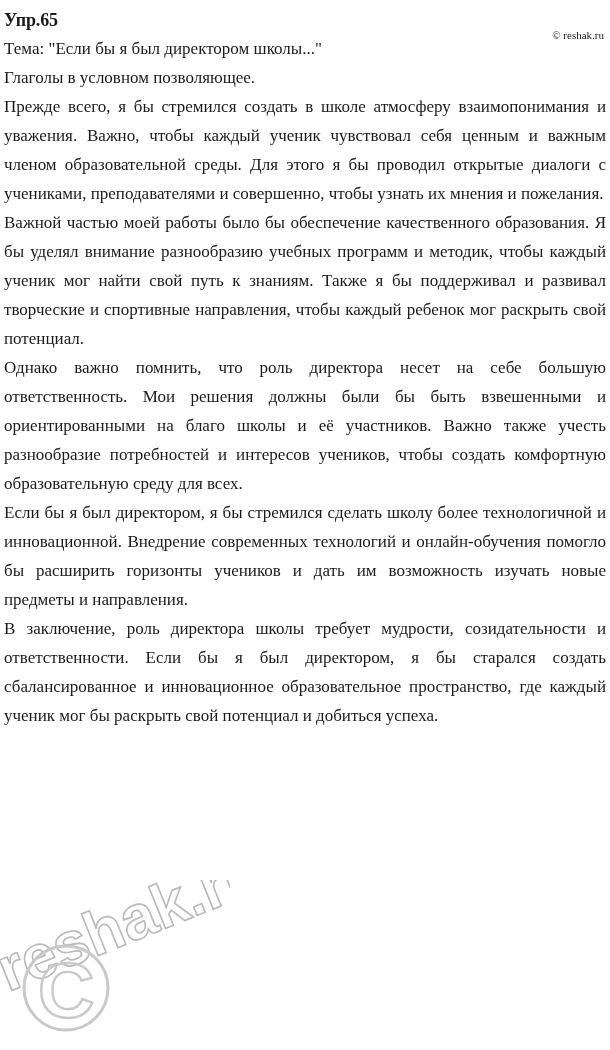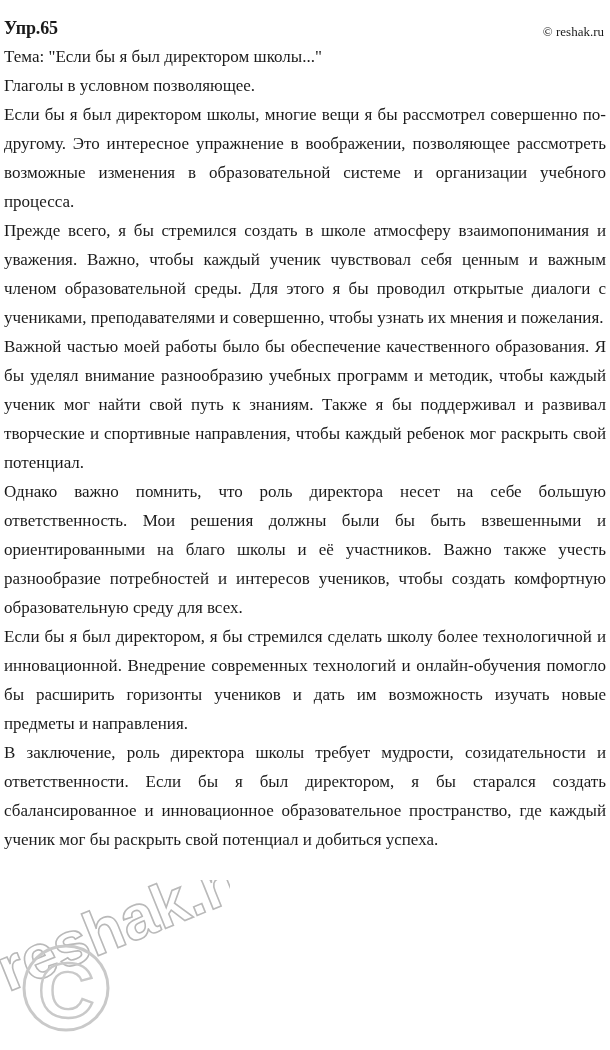--- a/index.html
+++ b/index.html
@@ -13,40 +13,40 @@
     position: relative;
     overflow: hidden;
     font-family: "Liberation Serif", "DejaVu Serif", serif;
     color: #1a1a1a;
   }
   .page {
     position: relative;
     width: 610px;
     height: 1050px;
     box-sizing: border-box;
-    padding: 16px 4px;
+    padding: 8px 4px;
   }
   .header-row {
     position: relative;
     height: 26px;
   }
   .exercise-title {
     position: absolute;
     left: 0;
     top: 0;
     font-size: 18px;
     font-weight: bold;
     line-height: 24px;
     letter-spacing: -0.1px;
   }
   .copyright {
     position: absolute;
     right: 2px;
-    top: 4px;
-    font-size: 13px;
+    top: 15px;
+    font-size: 11px;
     line-height: 24px;
     white-space: nowrap;
   }
   .body-text {
     position: relative;
     z-index: 2;
   }
   p.para {
     margin: 0;
     font-size: 17px;
@@ -102,21 +102,20 @@
 <div class="page">
 
   <div class="header-row">
     <div class="exercise-title">Упр.65</div>
     <div class="copyright">© reshak.ru</div>
   </div>
 
   <div class="body-text">
     <p class="para nojust">Тема: "Если бы я был директором школы..."</p>
     <p class="para nojust">Глаголы в условном позволяющее.</p>
-    <p class="para">Если бы я был директором школы, многие вещи я бы рассмотрел совершенно по-другому. Это интересное упражнение в воображении, позволяющее рассмотреть возможные изменения в образовательной системе и организации учебного процесса.</p>
     <p class="para">Прежде всего, я бы стремился создать в школе атмосферу взаимопонимания и уважения. Важно, чтобы каждый ученик чувствовал себя ценным и важным членом образовательной среды. Для этого я бы проводил открытые диалоги с учениками, преподавателями и совершенно, чтобы узнать их мнения и пожелания.</p>
     <p class="para">Важной частью моей работы было бы обеспечение качественного образования. Я бы уделял внимание разнообразию учебных программ и методик, чтобы каждый ученик мог найти свой путь к знаниям. Также я бы поддерживал и развивал творческие и спортивные направления, чтобы каждый ребенок мог раскрыть свой потенциал.</p>
     <p class="para">Однако важно помнить, что роль директора несет на себе большую ответственность. Мои решения должны были бы быть взвешенными и ориентированными на благо школы и её участников. Важно также учесть разнообразие потребностей и интересов учеников, чтобы создать комфортную образовательную среду для всех.</p>
     <p class="para">Если бы я был директором, я бы стремился сделать школу более технологичной и инновационной. Внедрение современных технологий и онлайн-обучения помогло бы расширить горизонты учеников и дать им возможность изучать новые предметы и направления.</p>
     <p class="para">В заключение, роль директора школы требует мудрости, созидательности и ответственности. Если бы я был директором, я бы старался создать сбалансированное и инновационное образовательное пространство, где каждый ученик мог бы раскрыть свой потенциал и добиться успеха.</p>
   </div>
 
   <div class="watermark">
     <svg width="230" height="170" viewBox="0 0 230 170" aria-hidden="true">
       <text class="wm-text" x="8" y="112" transform="rotate(-22 8 112)">reshak.ru</text>

